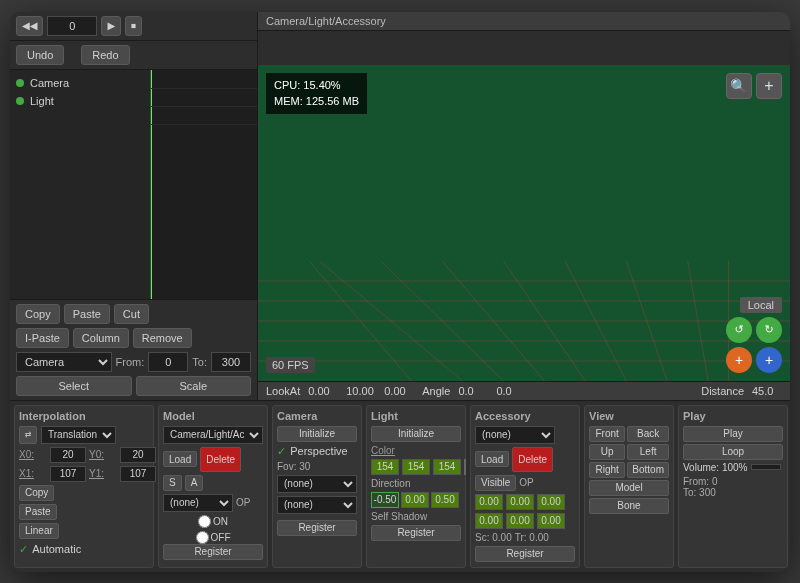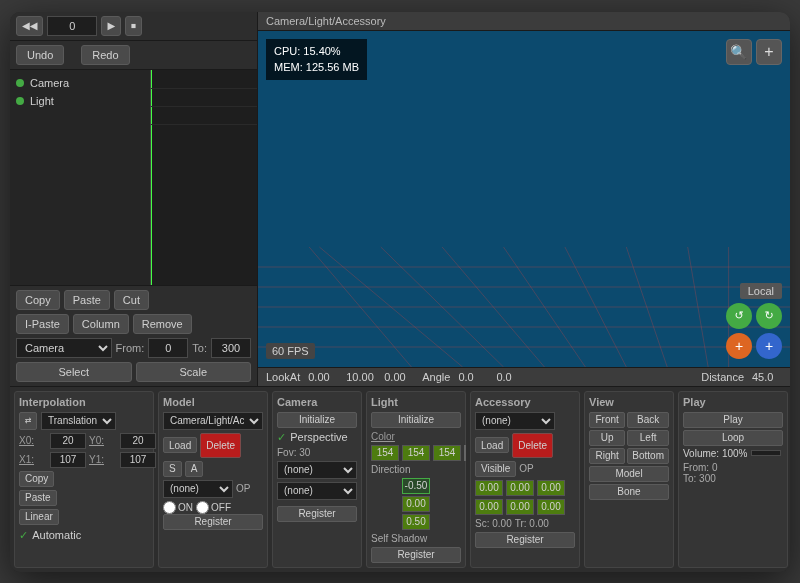--- a/index.html
+++ b/index.html
@@ -216,23 +216,24 @@
     }
     .viewport-header {
       background: #3c3c3c;
       padding: 3px 8px;
       font-size: 11px;
       color: #bbb;
       border-bottom: 1px solid #1a1a1a;
     }
     .viewport-area {
       flex: 1;
-      background: #0c4a6e;
+      background: #14532d;
       position: relative;
       overflow: hidden;
+      margin-top: 34px;
     }
     .stats-overlay {
       position: absolute;
       top: 8px;
       left: 8px;
       background: rgba(0,0,0,0.7);
       color: #fff;
       padding: 4px 8px;
       font-size: 11px;
       line-height: 1.5;
@@ -416,20 +417,21 @@
       border-radius: 2px;
       display: flex;
       align-items: center;
       justify-content: center;
       font-size: 8px;
     }
     .on-off-row {
       display: flex;
       align-items: center;
       gap: 3px;
+      flex-direction: column;
     }
     .radio-btn {
       display: flex;
       align-items: center;
       gap: 2px;
       font-size: 10px;
       color: #ccc;
     }
     .automatic-row {
       display: flex;
@@ -487,21 +489,20 @@
     .accessory-section {
       min-width: 110px;
     }
     .light-section {
       min-width: 100px;
     }
     .direction-row {
       display: flex;
       align-items: center;
       gap: 2px;
-      flex-direction: column;
     }
     .dir-input {
       background: #4d7c0f;
       border: 1px solid #555;
       color: #d0d0d0;
       width: 28px;
       height: 16px;
       font-size: 10px;
       text-align: center;
     }

